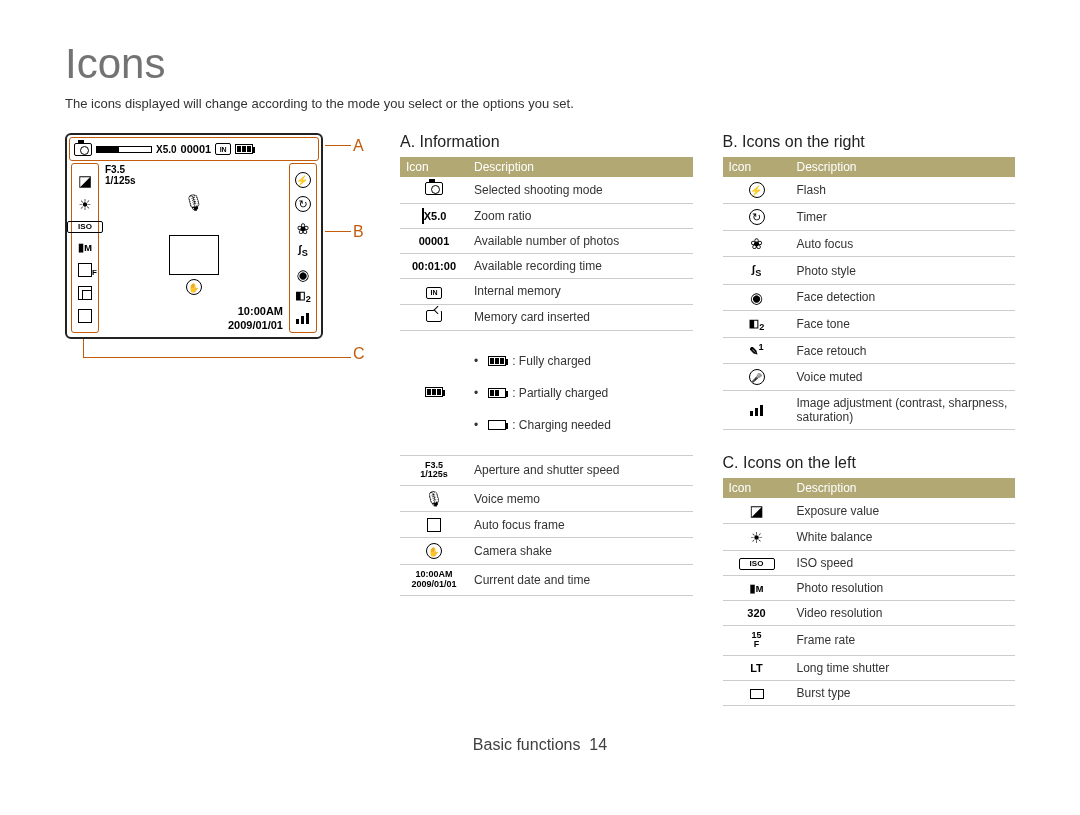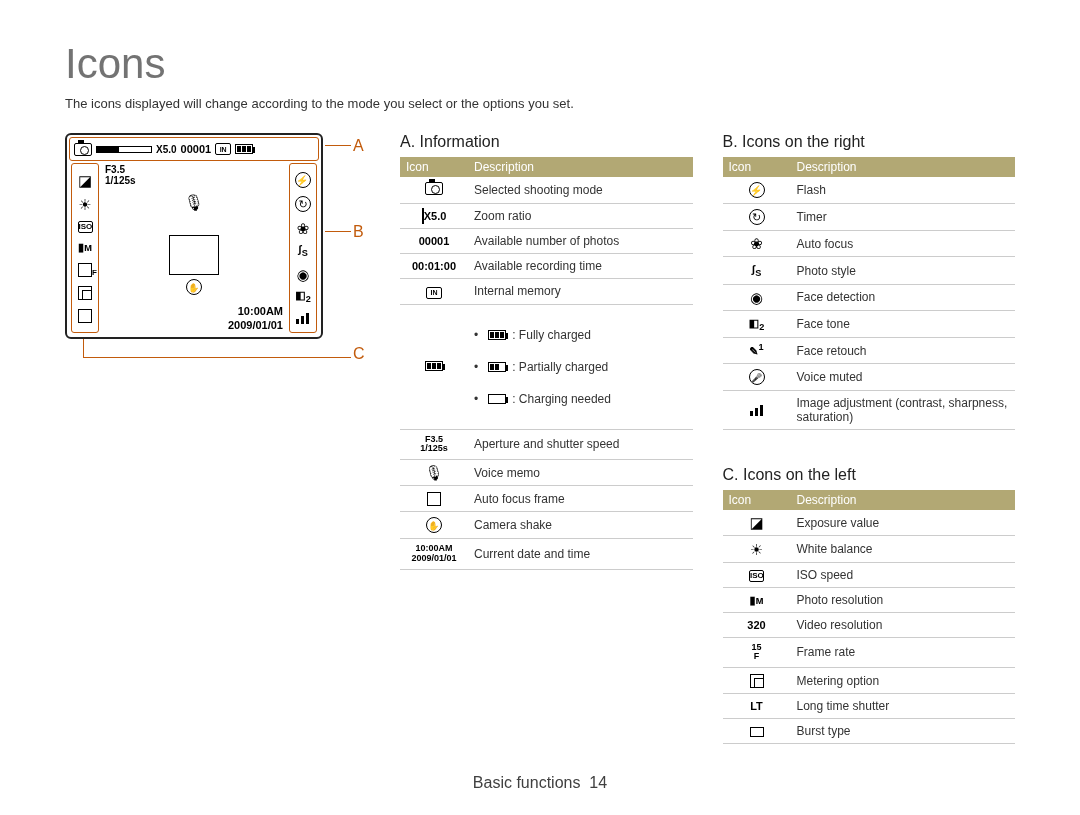--- a/index.html
+++ b/index.html
@@ -28,21 +28,21 @@
   .tbl th {
     background: #b2a874;
     color: #fff;
     font-weight: 400;
     text-align: left;
     padding: 3px 6px;
     font-size: 12px;
   }
   .tbl td { padding: 5px 6px; border-bottom: 1px solid #ccc; vertical-align: middle; color: #333; }
   .tbl td.iconcell { width: 68px; text-align: center; color:#000; font-size: 12px; }
-  .section-gap { margin-top: 36px; }
+  .section-gap { margin-top: 24px; }
   .footer { text-align: center; font-size: 16px; color: #404040; margin-top: 30px; }
   ul.bat { list-style: none; padding: 0; margin: 0; }
   ul.bat li { margin: 18px 0; display:flex; align-items:center; gap:6px;}
   ul.bat li::before { content: "•"; margin-right: 4px; color:#333;}
 
   
   .diagram { position: relative; width: 302px; }
   .lcd {
     width: 258px; height: 206px;
     background: #fff;
@@ -98,21 +98,21 @@
   .sic-bars span{position:absolute; bottom:0; width:3px; background:#000;}
   .sic-bars .b1{left:0; height:5px;} .sic-bars .b2{left:5px; height:8px;} .sic-bars .b3{left:10px; height:11px;}
   .bold-ic { font-weight:bold; font-size:11px; display:inline-block; line-height:1;}
   .bold-ic.stack { font-size:9px; line-height:1.05;}
   .smallnum { font-weight:bold; font-size:11px;}
   .circ { display:inline-flex; width:16px; height:16px; border:1.5px solid #000; border-radius:50%; align-items:center; justify-content:center; font-size:10px;}
   .flash-inner::before{content:"⚡"; font-size:10px;}
   .timer-inner::before{content:"↻"; font-size:11px;}
   .shake-inner::before{content:"✋"; font-size:9px;}
   .mute-inner::before{content:"🎤"; font-size:9px; filter:grayscale(1);}
-  .sq-ic { display:inline-block; width:15px; height:12px; border:1.5px solid #000; border-radius:2px; vertical-align:middle; font-size:8px; text-align:center; line-height:10px; font-weight:bold;}
+  .sq-ic { display:inline-block; width:36px; height:12px; border:1.5px solid #000; border-radius:2px; vertical-align:middle; font-size:8px; text-align:center; line-height:10px; font-weight:bold;}
 </style>
 </head>
 <body>
 
 <h1>Icons</h1>
 <p class="intro">The icons displayed will change according to the mode you select or the options you set.</p>
 
 <div class="layout">
 
   <div class="left-col">
@@ -202,20 +202,24 @@
             </tr>
         <tr>
               <td class="iconcell"><span class="bold-ic">00:01:00</span></td>
               <td>Available recording time</td>
             </tr>
         <tr>
               <td class="iconcell"><span class="mem-int">IN</span></td>
               <td>Internal memory</td>
             </tr>
         <tr>
+              <td class="iconcell"><span class="mem-card"></span></td>
+              <td>Memory card inserted</td>
+            </tr>
+        <tr>
               <td class="iconcell"><span class="batt-full batt-f3"><span class="bar b1"></span><span class="bar b2"></span><span class="bar b3"></span></span></td>
             <td>
               <ul class="bat">
                 <li>
                     <span class="batt-full batt-f3">
                       <span class="bar b1"></span>
                       <span class="bar b2"></span>
                       <span class="bar b3"></span>
                     </span>
                     <span>: Fully charged</span>
@@ -341,24 +345,20 @@
               </tr>
           <tr>
                 <td class="iconcell"><span class="bold-ic">320</span></td>
                 <td>Video resolution</td>
               </tr>
           <tr>
                 <td class="iconcell"><span class="bold-ic stack">15<br>F</span></td>
                 <td>Frame rate</td>
               </tr>
           <tr>
-                <td class="iconcell"><span class="sic-box-corners"></span></td>
-                <td>Metering option</td>
-              </tr>
-          <tr>
                 <td class="iconcell"><span class="bold-ic">LT</span></td>
                 <td>Long time shutter</td>
               </tr>
           <tr>
                 <td class="iconcell"><span class="sic-box" style="height:10px;"></span></td>
                 <td>Burst type</td>
               </tr>
         </tbody>
           </table>
       </div>

